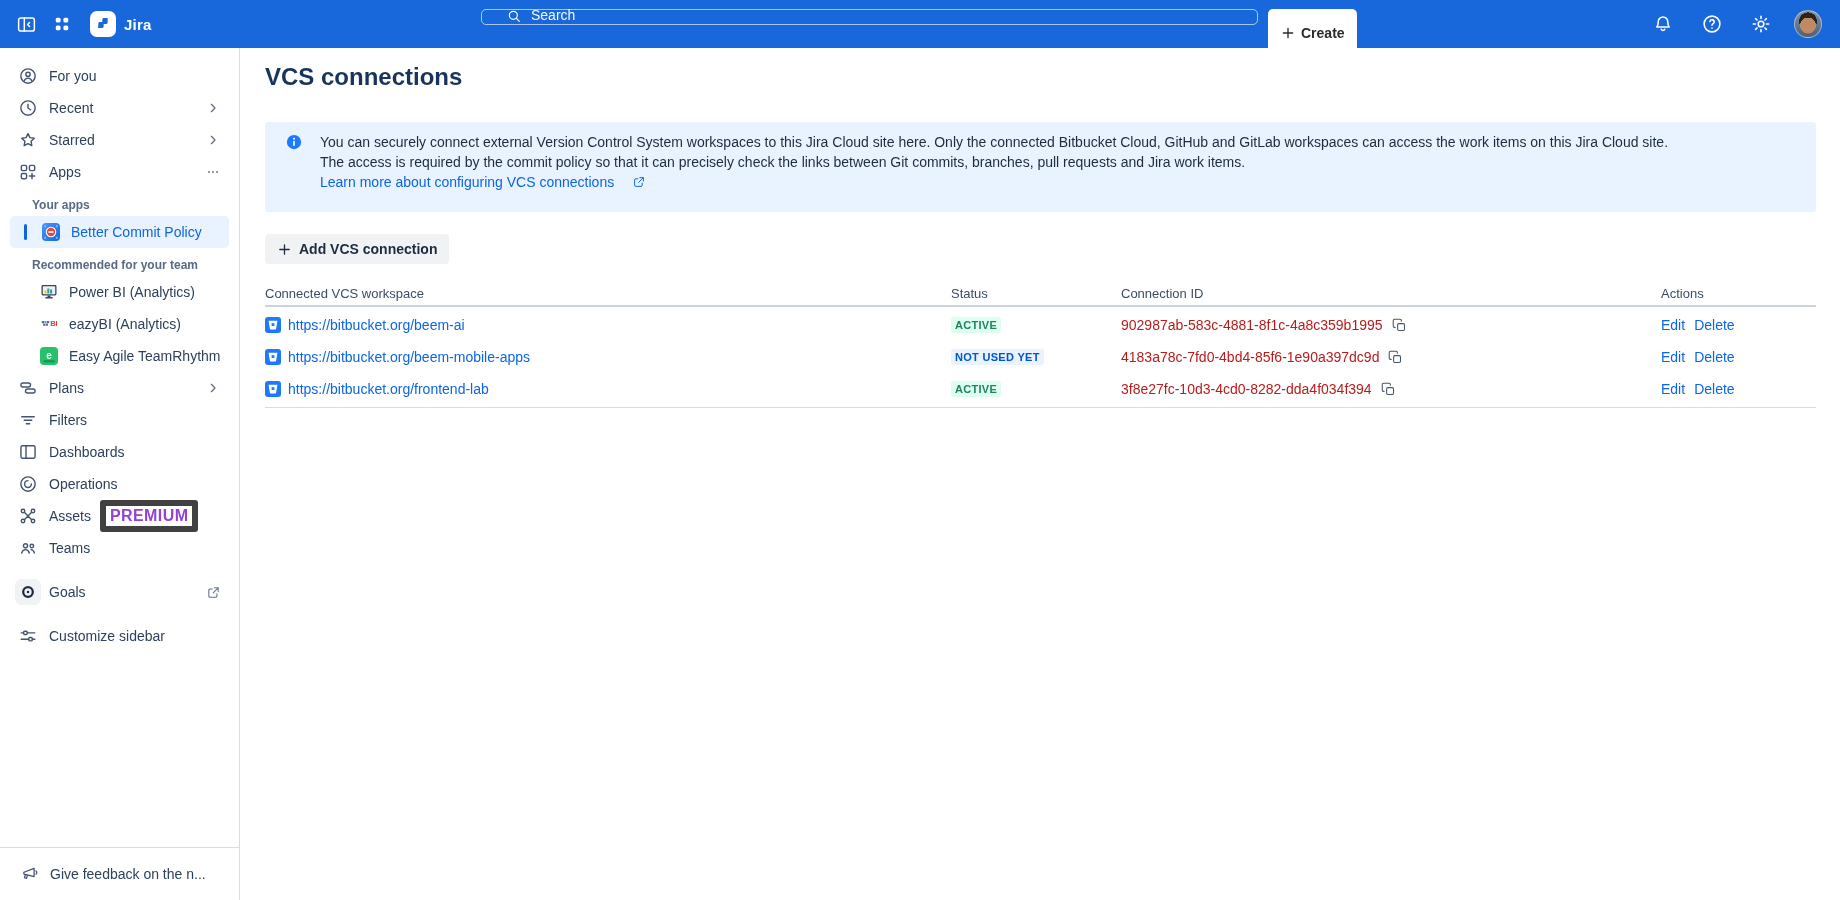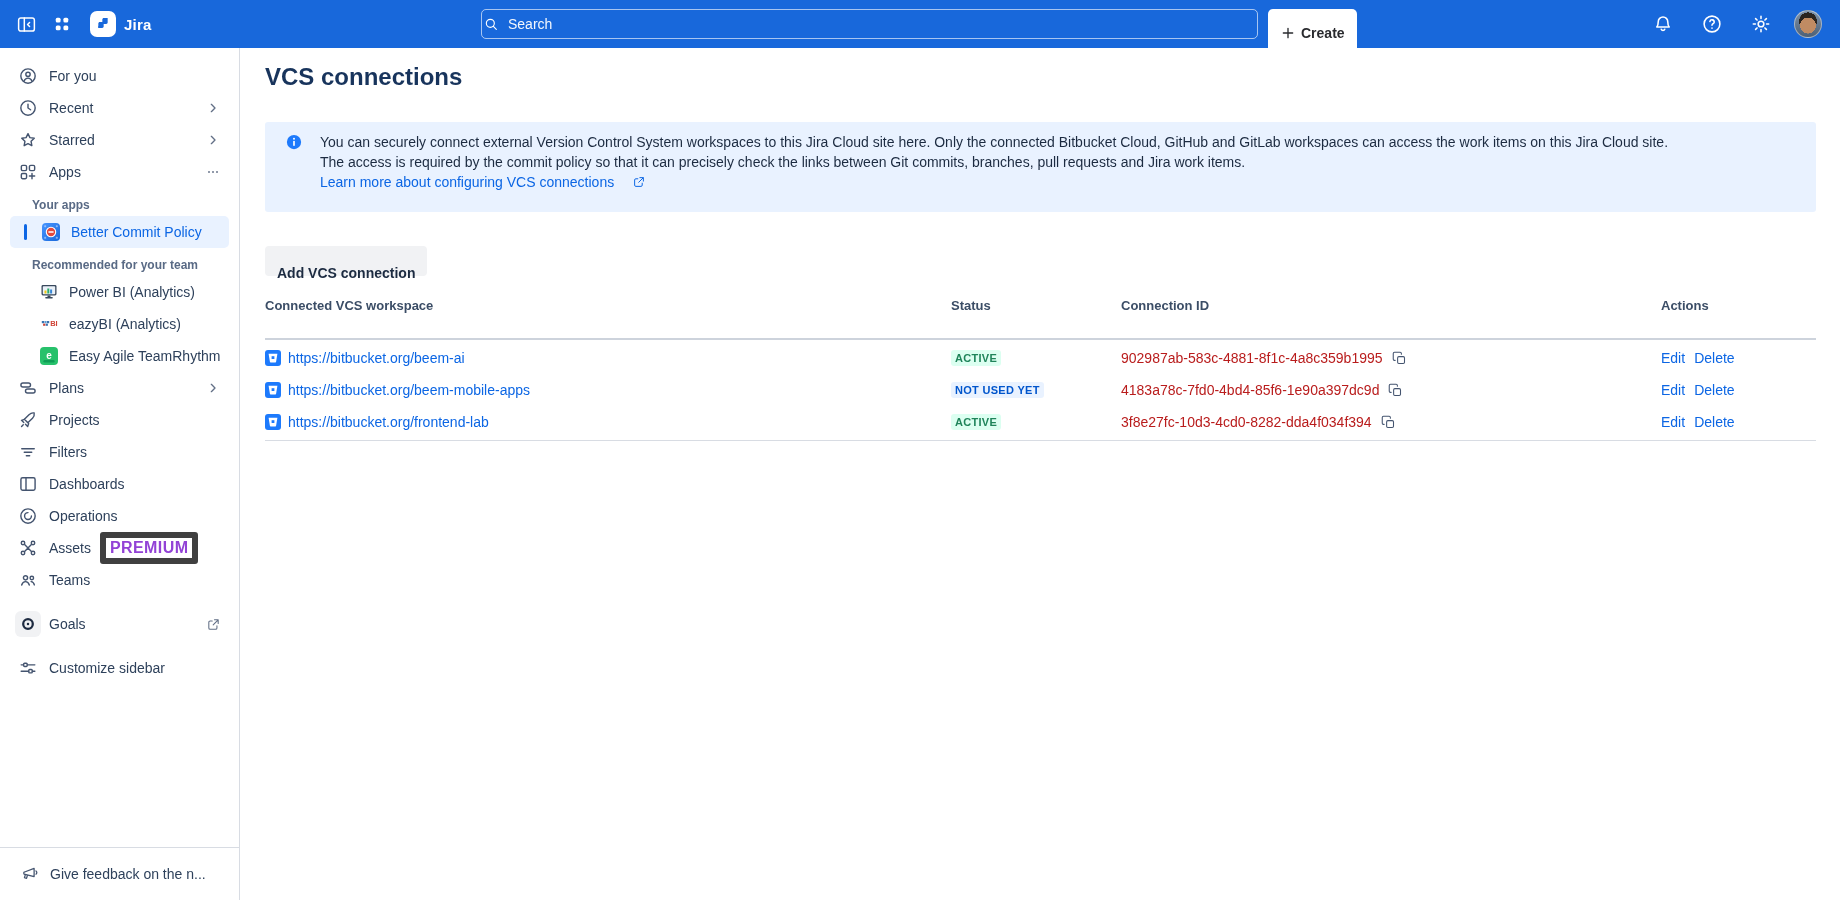--- a/index.html
+++ b/index.html
@@ -11,21 +11,21 @@
   }
   svg.si { fill:none; stroke:currentColor; stroke-width:1.7; stroke-linecap:round; stroke-linejoin:round; }
 
   
   .topbar { position:absolute; left:0; top:0; width:1840px; height:48px; background:#1868DB; color:#fff; }
   .tb-left { position:absolute; left:10px; top:0; height:48px; display:flex; align-items:center; gap:4px; }
   .tb-btn { width:32px; height:32px; display:flex; align-items:center; justify-content:center; border-radius:4px; cursor:pointer; }
   .jira-logo { display:flex; align-items:center; gap:8px; margin-left:8px; cursor:pointer; }
   .jira-tile { width:26px; height:26px; background:#fff; border-radius:7px; display:flex; align-items:center; justify-content:center; }
   .jira-name { font-size:15px; font-weight:700; letter-spacing:.2px; }
-  .search-wrap { position:absolute; left:481px; top:9px; width:777px; height:30px; border:1px solid rgba(255,255,255,.62); border-radius:5px; display:flex; align-items:center; gap:7px; padding:0 1px; }
+  .search-wrap { position:absolute; left:481px; top:9px; width:777px; height:16px; border:1px solid rgba(255,255,255,.62); border-radius:5px; display:flex; align-items:flex-end; gap:7px; padding:0 24px; }
   .search-input { flex:1; background:transparent; border:none; outline:none; color:#fff; font-size:14px; font-family:inherit; }
   .search-input::placeholder { color:#fff; opacity:.95; }
   .create-btn { position:absolute; left:1268px; top:9px; height:47px; background:#fff; border:none; border-radius:5px; display:flex; align-items:center; gap:5px; padding:0 12px; color:#292A2E; font-size:14px; font-weight:600; font-family:inherit; cursor:pointer; }
   .tb-right { position:absolute; right:0; top:0; height:48px; display:flex; align-items:center; gap:17px; padding-right:18px; }
   .avatar { width:28px; height:28px; border-radius:50%; cursor:pointer; border:1px solid rgba(255,255,255,.45);
     background:
       radial-gradient(circle 8px at 50% 56%, #c08b63 99%, transparent),
       radial-gradient(circle 9px at 50% 40%, #2a241f 99%, transparent),
       linear-gradient(#7d92a9,#4d6076); }
 
@@ -45,24 +45,24 @@
   .feedback { position:absolute; left:0; right:0; bottom:0; height:53px; border-top:1px solid #D8DCE3; display:flex; align-items:center; gap:10px; padding-left:20px; font-size:14px; color:#2E415B; cursor:pointer; background:#fff; }
   .feedback .nicon{ color:#44546F; }
 
   
   .main { position:absolute; left:241px; top:48px; right:0; bottom:0; padding:0 24px; overflow:hidden; }
   .page-title { margin:15px 0 0; font-size:24px; font-weight:700; color:#18345C; }
   .banner { margin-top:31px; min-height:80px; background:#E9F2FF; border-radius:3px; padding:10px 16px 20px 20px; display:flex; gap:17px; }
   .bicon { flex:0 0 18px; padding-top:1px; }
   .banner-text { font-size:14px; line-height:20px; color:#1C2B41; }
   .banner-link { color:#0C66E4; text-decoration:none; display:inline-flex; align-items:center; gap:18px; cursor:pointer;text-align:center; }
-  .add-btn { margin-top:34px; height:30px; background:#F1F2F4; border:none; border-radius:4px; display:inline-flex; align-items:center; gap:7px; padding:12px 12px; font-size:14px; font-weight:600; color:#1C2B41; font-family:inherit; cursor:pointer;flex-direction:column; }
+  .add-btn { margin-top:22px; height:30px; background:#F1F2F4; border:none; border-radius:4px; display:inline-flex; align-items:center; gap:7px; padding:5px 12px; font-size:14px; font-weight:600; color:#1C2B41; font-family:inherit; cursor:pointer; }
   .vcs-table { margin-top:22px; }
   .thead, .trow { display:grid; grid-template-columns:686px 170px 540px 1fr; align-items:center; }
-  .thead { padding-bottom:25px; border-bottom:2px solid #CDD3DC; font-size:13px; font-weight:700; color:#3B4D66; }
+  .thead { padding-bottom:4px; border-bottom:2px solid #CDD3DC; font-size:13px; font-weight:400; color:#3B4D66; }
   .tbody { border-bottom:1px solid #D8DCE3; padding:2px 0; }
   .trow { height:32px; font-size:14px; }
   .ws-cell { display:flex; align-items:center; gap:7px; }
   .link { color:#0C66E4; text-decoration:none; cursor:pointer; }
   .badge { display:inline-block; justify-self:start; font-size:11px; font-weight:700; letter-spacing:.3px; padding:2px 4px; border-radius:3px; }
   .badge-active { background:#DCFFF1; color:#1F845A; }
   .badge-info { background:#E9F2FF; color:#0055CC; }
   .cid-cell { display:flex; align-items:center; gap:9px; color:#b91c1c; }
   .copy-btn { color:#44546F; display:flex; cursor:pointer; background:none; border:none; padding:0; }
   .actions-cell { display:flex; gap:9px; }
@@ -267,29 +267,20 @@
     <span>Plans</span>
     <span class="trail">
       <svg class="si" width="16" height="16" viewBox="0 0 24 24" style="stroke-width:2">
           <path d="M9.5 6.5l5.5 5.5-5.5 5.5"></path>
         </svg>
     </span>
   </div>
   <div class="nav-item">
     <span class="nicon">
       <svg class="si" width="20" height="20" viewBox="0 0 24 24">
-          <path d="M13.2 5.6c2-1.8 4.4-2.4 6.2-2 .4 1.8-.2 4.2-2 6.2l-5.6 5.5-4.1-4.1z"></path>
-          <path d="M7.7 11.2l-3.5 1.2 2.7 2.6M12.8 16.3l-1.2 3.5-2.6-2.7M6.3 17.7l-2 2"></path>
-        </svg>
-    </span>
-    <span>Projects</span>
-  </div>
-  <div class="nav-item">
-    <span class="nicon">
-      <svg class="si" width="20" height="20" viewBox="0 0 24 24">
           <path d="M4.5 8h15M7.5 12.2h9M10 16.4h4"></path>
         </svg>
     </span>
     <span>Filters</span>
   </div>
   <div class="nav-item">
     <span class="nicon">
       <svg class="si" width="20" height="20" viewBox="0 0 24 24">
           <rect x="3.5" y="4.5" width="17" height="15" rx="2"></rect>
           <path d="M9.6 4.5v15"></path>

